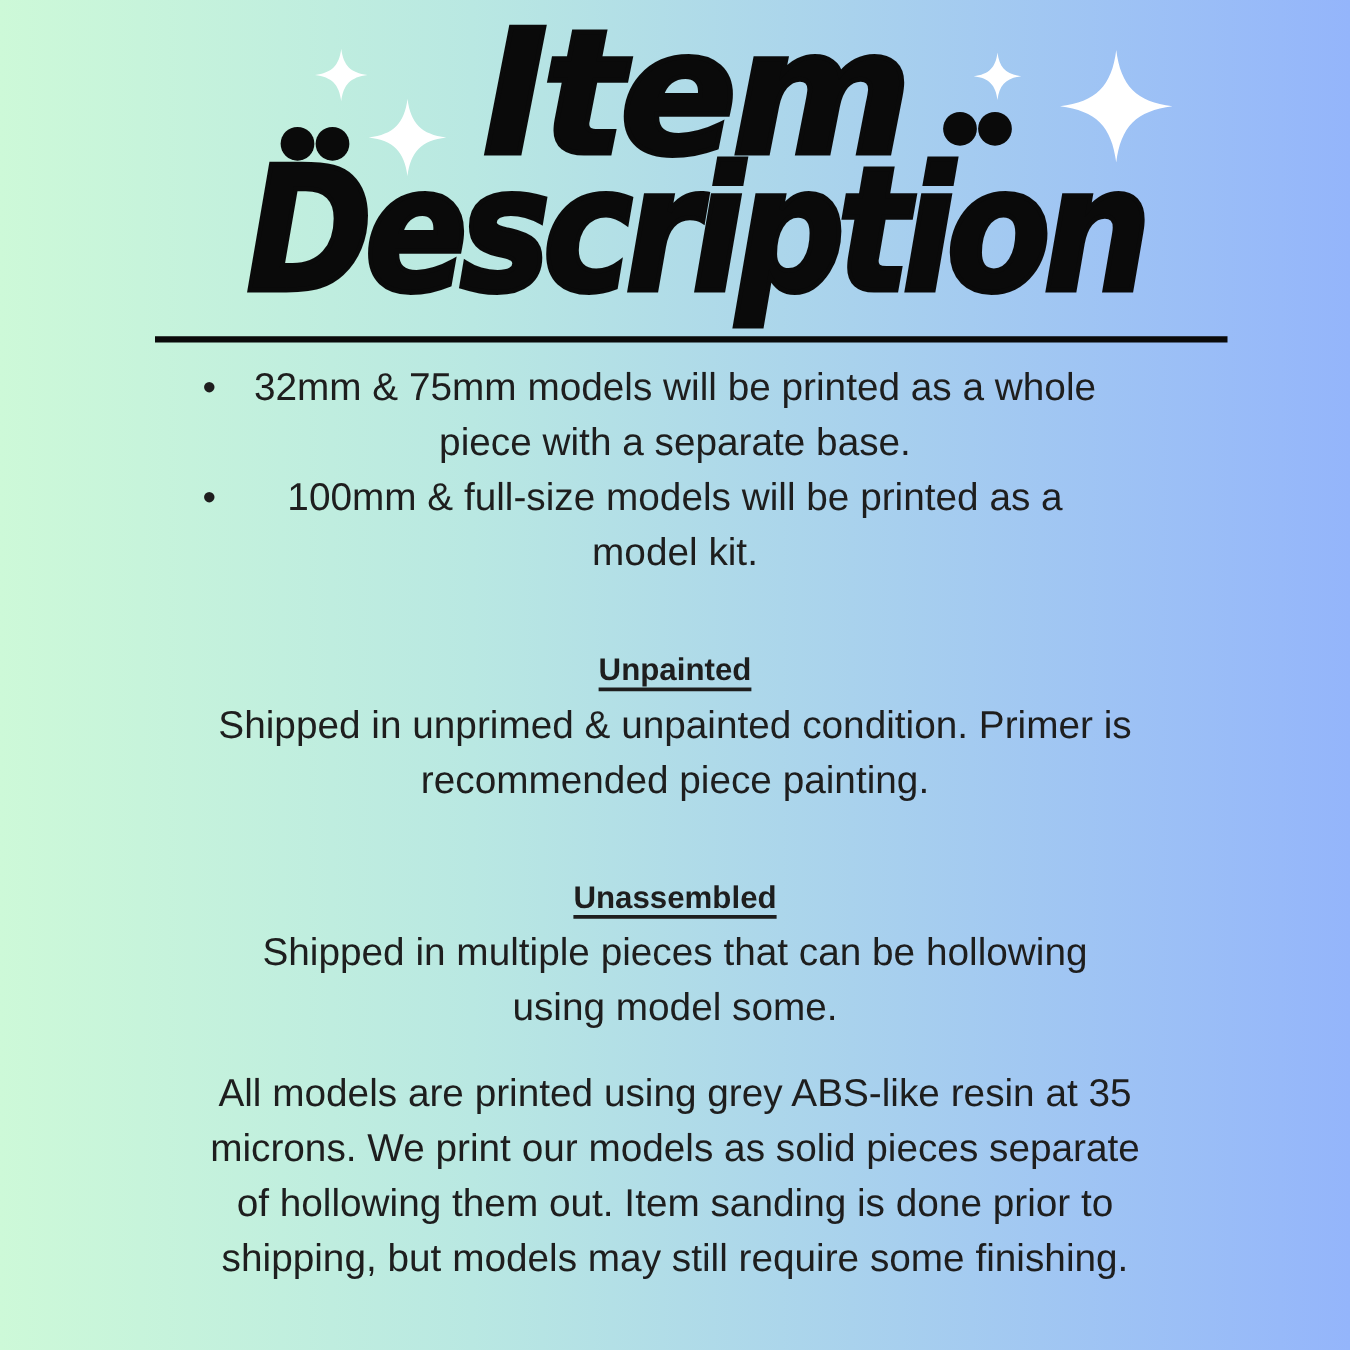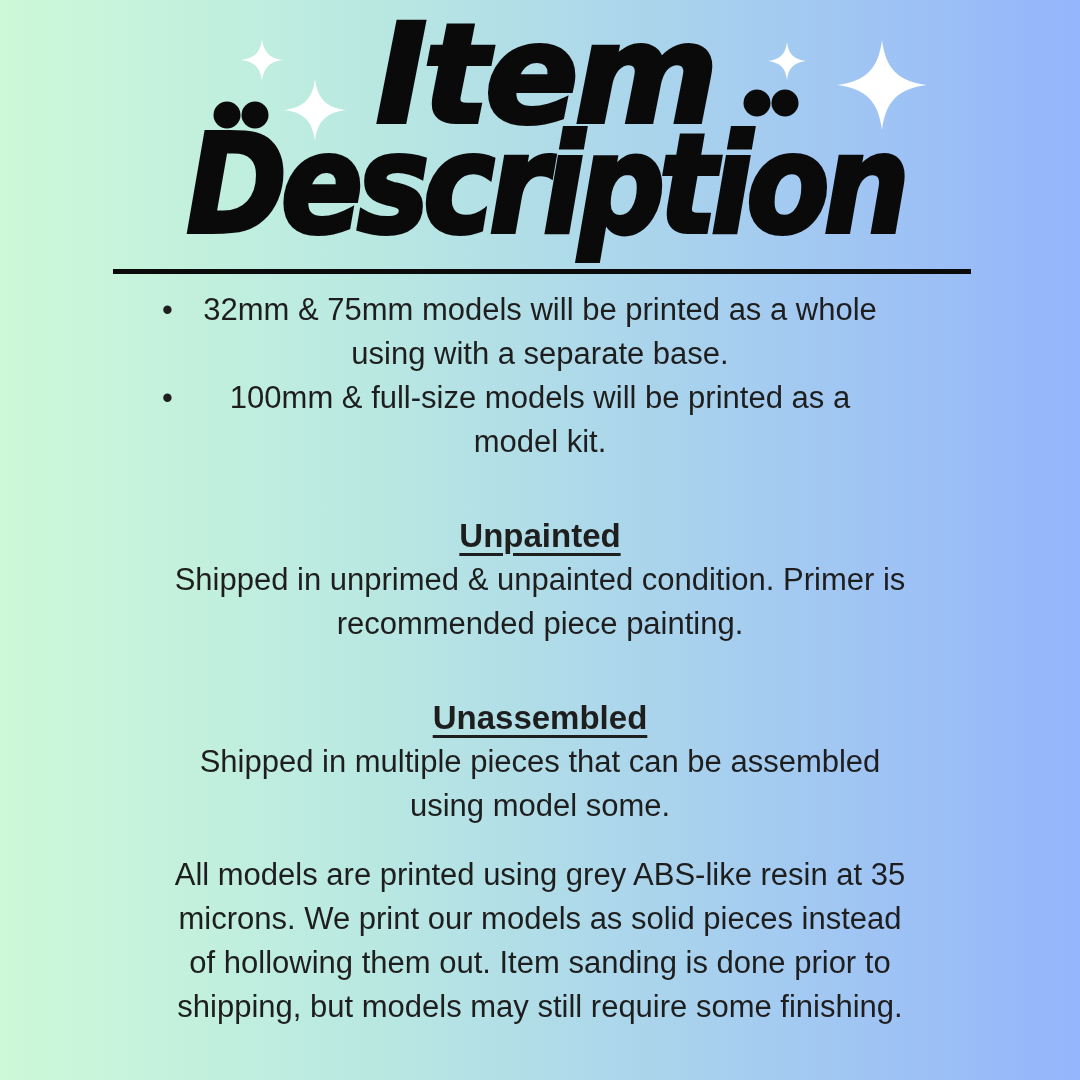--- a/index.html
+++ b/index.html
@@ -6,21 +6,21 @@
   .page {
     position: relative;
     width: 1080px;
     height: 1080px;
     overflow: hidden;
     background: linear-gradient(90deg, #cdf9d8 0%, #b9e8e2 35%, #94b5fb 100%);
     font-family: "Liberation Sans", sans-serif;
   }
 
   
-  .header { position: absolute; top: 0; left: 5px; width: 867px; height: 290px; }
+  .header { position: absolute; top: 0; left: 16px; width: 867px; height: 290px; }
   .title-line {
     position: absolute;
     left: 0; width: 1080px;
     text-align: center;
     font-family: "DejaVu Sans", sans-serif;
     font-weight: bold;
     font-style: italic;
     color: #0a0a0a;
     -webkit-text-stroke: 4px #0a0a0a;
     line-height: 1;
@@ -54,21 +54,21 @@
   .bullet-item { position: relative; }
   .bullet-marker {
     position: absolute;
     left: 72px; top: 0;
     font-size: 31px;
     line-height: 44px;
   }
   .section-heading {
     margin-top: 50px;
     font-weight: bold;
-    font-size: 33px;
+    font-size: 25px;
     line-height: 44px;
     text-decoration: underline;
     text-decoration-thickness: 3px;
     text-underline-offset: 6px;
   }
   .footer-paragraph { margin-top: 25px; }
   .line { height: 44px; }
 </style>
 </head>
 <body>
@@ -115,42 +115,42 @@
     <div class="title-line title-line2">Description</div>
     <div class="title-divider"></div>
   </div>
 
   <div class="content">
 
     <div>
       <div class="bullet-item">
         <span class="bullet-marker">•</span>
         <div class="line">32mm &amp; 75mm models will be printed as a whole</div>
-        <div class="line">using with a separate base.</div>
+        <div class="line">piece with a separate base.</div>
       </div>
       <div class="bullet-item">
         <span class="bullet-marker">•</span>
         <div class="line">100mm &amp; full-size models will be printed as a</div>
         <div class="line">model kit.</div>
       </div>
     </div>
 
     <div>
       <div class="section-heading">Unpainted</div>
       <div class="line">Shipped in unprimed &amp; unpainted condition. Primer is</div>
       <div class="line">recommended piece painting.</div>
     </div>
 
     <div>
       <div class="section-heading">Unassembled</div>
-      <div class="line">Shipped in multiple pieces that can be assembled</div>
+      <div class="line">Shipped in multiple pieces that can be hollowing</div>
       <div class="line">using model some.</div>
     </div>
 
     <div class="footer-paragraph">
       <div class="line">All models are printed using grey ABS-like resin at 35</div>
-      <div class="line">microns. We print our models as solid pieces instead</div>
+      <div class="line">microns. We print our models as solid pieces separate</div>
       <div class="line">of hollowing them out. Item sanding is done prior to</div>
       <div class="line">shipping, but models may still require some finishing.</div>
     </div>
 
   </div>
 </div>
 
 </body></html>

